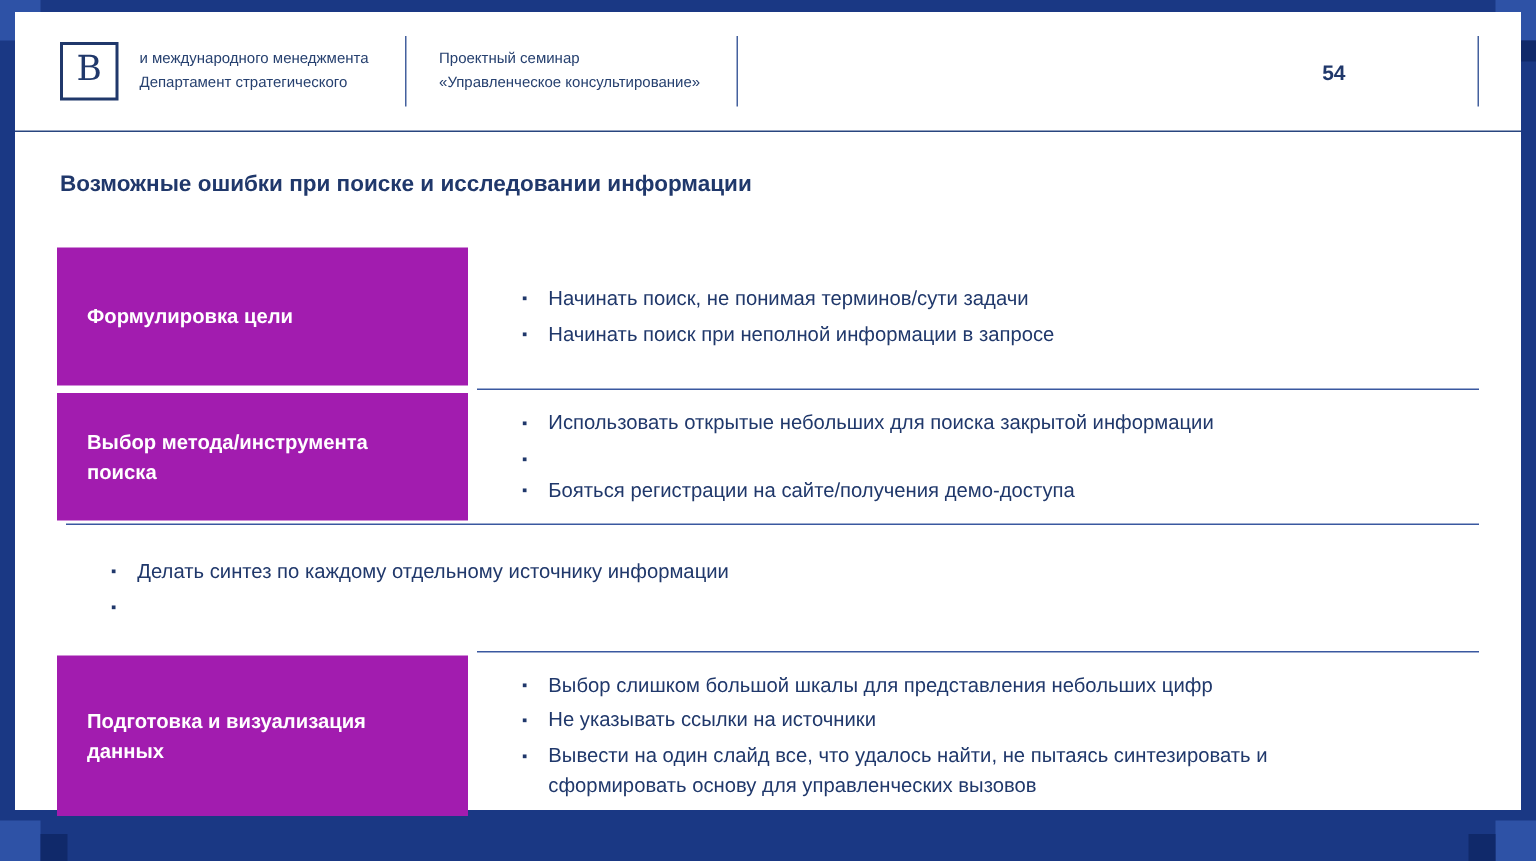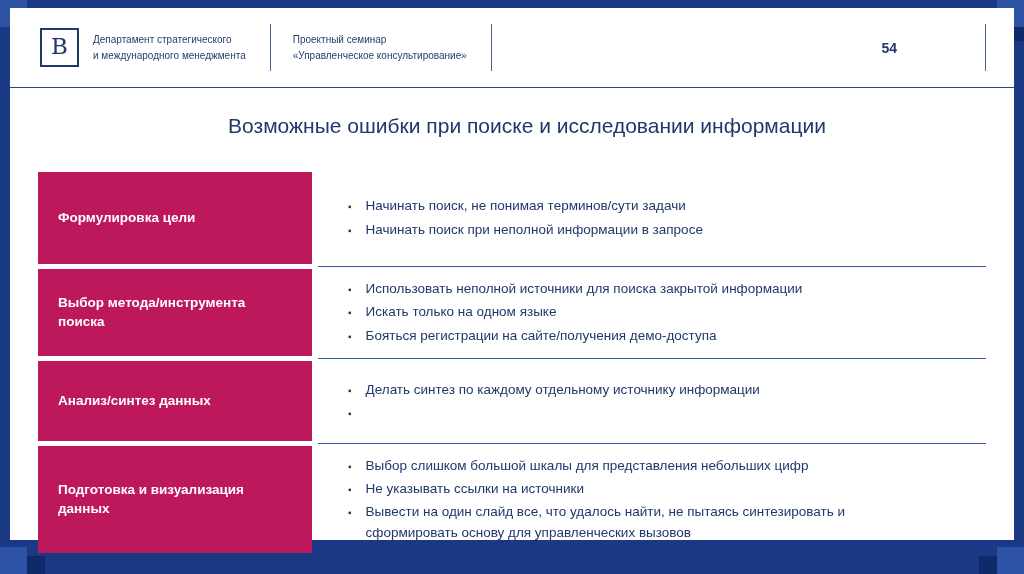--- a/index.html
+++ b/index.html
@@ -69,43 +69,42 @@
   .page-num {
     font-size: 14px;
     font-weight: bold;
     color: #20386b;
   }
   .vdiv.right { margin-left: 88px; margin-right: 2px; }
 
   
   .title {
     margin: 26px 0 0 30px;
-    font-size: 21px;
-    font-weight: normal;
-    color: #20386b;
-    text-align: center;
+    font-size: 15px;
+    font-weight: bold;
+    color: #20386b;
   }
 
   
   .table {
     margin: 34px 28px 0 28px;
     display: flex;
     flex-direction: column;
     row-gap: 5px;
   }
   .row { display: flex; }
   .row.r1 { min-height: 92px; }
   .row.r2 { min-height: 85px; }
   .row.r3 { min-height: 80px; }
   .row.r4 { min-height: 95px; }
 
   .label-cell {
     flex: 0 0 274px;
     width: 274px;
-    background: #be185d;
+    background: #a21caf;
     color: #ffffff;
     font-weight: bold;
     font-size: 13.5px;
     line-height: 1.45;
     display: flex;
     align-items: center;
     padding: 10px 20px;
     box-sizing: border-box;
   }
   .content-cell {
@@ -151,22 +150,22 @@
 <div class="decor br"></div>
 <div class="decor br2"></div>
 
 <div class="slide">
 
   <div class="header">
     <div class="logo-box">
       <span class="logo-glyph">В</span>
     </div>
     <div class="header-text">
+      <div>и международного менеджмента</div>
       <div>Департамент стратегического</div>
-      <div>и международного менеджмента</div>
     </div>
     <div class="vdiv"></div>
     <div class="header-text seminar">
       <div>Проектный семинар</div>
       <div>«Управленческое консультирование»</div>
     </div>
     <div class="vdiv"></div>
     <div class="spacer"></div>
     <div class="page-num">54</div>
     <div class="vdiv right"></div>
@@ -191,36 +190,34 @@
         </ul>
       </div>
     </div>
 
     <div class="row r2">
       <div class="label-cell">Выбор метода/инструмента поиска</div>
       <div class="content-cell">
         <ul class="bullets">
           <li>
               <span class="blt">▪</span>
-              <span>Использовать неполной источники для поиска закрытой информации</span>
-            </li>
-          <li>
-              <span class="blt">▪</span>
-              <span>Искать только на одном языке</span>
+              <span>Использовать открытые небольших для поиска закрытой информации</span>
+            </li>
+          <li>
+              <span class="blt">▪</span>
             </li>
           <li>
               <span class="blt">▪</span>
               <span>Бояться регистрации на сайте/получения демо-доступа</span>
             </li>
         </ul>
       </div>
     </div>
 
     <div class="row r3">
-      <div class="label-cell">Анализ/синтез данных</div>
       <div class="content-cell">
         <ul class="bullets">
           <li>
               <span class="blt">▪</span>
               <span>Делать синтез по каждому отдельному источнику информации</span>
             </li>
           <li>
               <span class="blt">▪</span>
             </li>
         </ul>

